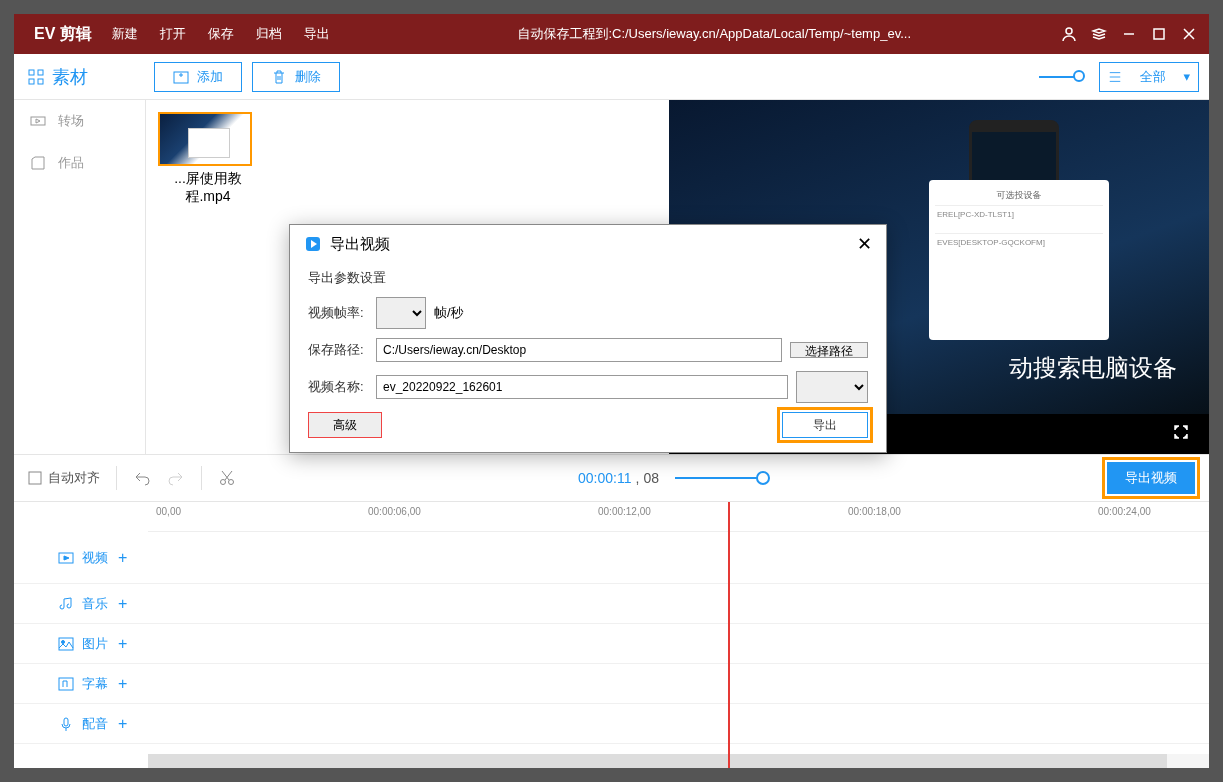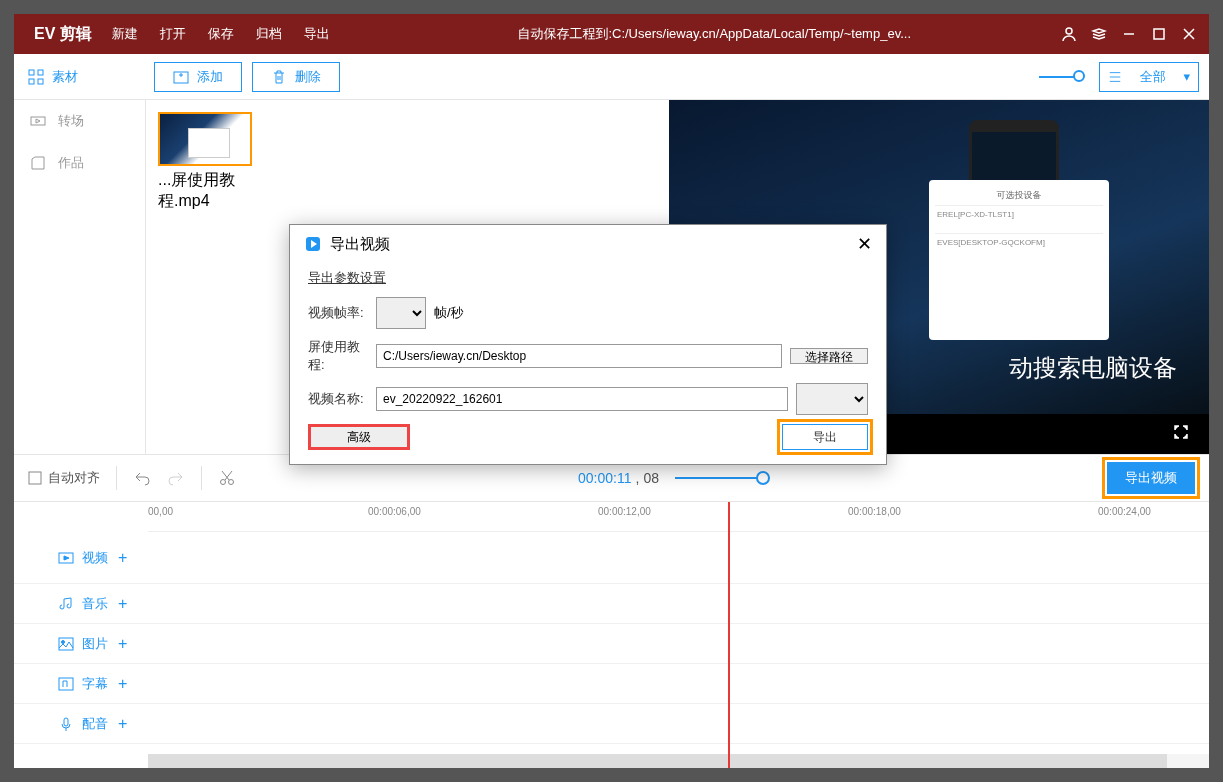--- a/index.html
+++ b/index.html
@@ -7,35 +7,35 @@
 .app { position: absolute; left: 14px; top: 14px; width: 1195px; height: 754px; background: #fff; display: flex; flex-direction: column; }
 .titlebar { background: #7f1d1d; height: 40px; display: flex; align-items: center; color: #fff; font-size: 13px; }
 .titlebar .logo { font-size: 16px; font-weight: bold; padding: 0 20px; }
 .titlebar .menu { display: flex; gap: 22px; }
 .titlebar .menu span { cursor: pointer; }
 .titlebar .autosave { margin-left: auto; padding-right: 150px; }
 .titlebar .winbtns { display: flex; gap: 14px; padding-right: 12px; align-items: center; }
 .winbtn-icon { width: 16px; height: 16px; stroke: #fff; fill: none; stroke-width: 1.5; }
 
 .toolbar-row { height: 46px; border-bottom: 1px solid #e5e5e5; display: flex; align-items: center; padding: 0 10px; gap: 10px; }
-.left-tabs { width: 120px; display: flex; align-items: center; gap: 8px; color: #2196F3; font-size: 13px; padding-left: 4px;}
+.left-tabs { width: 120px; display: flex; align-items: center; gap: 8px; color: #2196F3; font-size: 18px; padding-left: 4px;}
 .left-tabs svg { stroke: #2196F3; }
 .btn-outline { border: 1px solid #2196F3; color: #2196F3; background: #fff; height: 30px; padding: 0 18px; display: flex; align-items: center; gap: 8px; font-size: 13px; cursor: pointer; }
 .btn-outline svg { stroke: #2196F3; fill: none; }
 .slider-mini { display: flex; align-items: center; margin-left: auto; }
 .slider-track { width: 40px; height: 2px; background: #2196F3; position: relative; }
 .slider-knob { width: 12px; height: 12px; border-radius: 50%; background: #fff; border: 2px solid #2196F3; position: absolute; right: -6px; top: -6px; }
 .filter-dd { width: 100px; height: 30px; border: 1px solid #2196F3; color: #2196F3; display: flex; align-items: center; justify-content: space-between; padding: 0 8px; font-size: 13px; margin-left: 10px; }
 
 .main-area { display: flex; height: 354px; }
 .sidebar { width: 132px; border-right: 1px solid #e5e5e5; }
 .sidebar-item { height: 42px; display: flex; align-items: center; gap: 12px; padding-left: 16px; color: #999; font-size: 13px; cursor: pointer; }
 .sidebar-item svg { stroke: #999; fill: none; }
 .asset-grid { flex: 1; padding: 12px; display: flex; align-items: flex-start; gap: 12px; }
-.asset-item { width: 100px; text-align: left; font-size: 16px; }
+.asset-item { width: 100px; text-align: center; font-size: 14px; }
 .asset-thumb { width: 94px; height: 54px; border: 2px solid #FF9800; background: linear-gradient(135deg,#0a2040 0%,#1a4070 40%,#fff 60%,#fff 100%); margin-bottom: 4px; position: relative; }
 .asset-thumb::after { content:''; position:absolute; left:28px; top:14px; width:40px; height:28px; background:#fff; border:1px solid #ccc;}
 .preview { width: 540px; background: #000; position: relative; display:flex; flex-direction:column;}
 .preview-canvas { flex:1; background: linear-gradient(160deg,#081830 0%,#15355a 60%,#071018 100%); position:relative; overflow:hidden;}
 .preview-phone { position:absolute; right:150px; top:20px; width:90px; height:150px; background:#0a1a2a; border:3px solid #222; border-top:12px solid #222; border-radius:8px;}
 .preview-panel { position:absolute; right:100px; top:80px; width:180px; height:160px; background:#fff; border-radius:4px; padding:6px; font-size:8px; color:#888;}
 .preview-panel .ph { font-size:9px; text-align:center; color:#666; padding:3px 0;}
 .preview-panel .pi { border-top:1px solid #eee; padding:4px 2px; height:28px; overflow:hidden;}
 .preview-caption { position:absolute; right:32px; bottom:30px; font-size:24px; color:#fff; font-weight:500;}
 .preview-controls { height: 40px; background:#000; display:flex; align-items:center; gap:18px; padding:0 20px;}
@@ -74,28 +74,28 @@
 .clip-thumb { width:58px; height:36px; background:#2196F3; border:1px solid #fff; display:flex; align-items:center; justify-content:center; font-size:7px; text-align:center; color:#FF9800; line-height:1.1;}
 .hscroll { height:14px; margin-left:134px; background:#f5f5f5; position:relative;}
 .hscroll-thumb { position:absolute; left:0; width:96%; height:100%; background:#ddd;}
 
 
 .dialog-overlay { position:absolute; left:289px; top:224px; width:598px; background:#fff; border:1px solid #888; box-shadow:0 4px 20px rgba(0,0,0,.3); z-index:100;}
 .dialog-title { display:flex; align-items:center; padding:8px 14px; gap:8px; font-size:15px; font-weight:500;}
 .dialog-title svg { fill:#2196F3;}
 .dialog-close { margin-left:auto; font-size:18px; cursor:pointer;}
 .dialog-body { padding:6px 18px 14px;}
-.dialog-section-title { font-size:13px; color:#333; margin-bottom:10px;text-decoration:underline;}
+.dialog-section-title { font-size:13px; color:#333; margin-bottom:10px;}
 .form-row { display:flex; align-items:center; gap:8px; margin-bottom:9px; font-size:13px;}
 .form-row label { width:60px; color:#333;}
 .form-row input[type=text] { flex:1; height:24px; border:1px solid #999; padding:0 6px; font-size:12px;}
 .form-row select { height:32px; border:1px solid #999; font-size:12px; padding:14px 4px;}
 .browse-btn { height:16px; padding:0 14px; border:1px solid #999; background:#f0f0f0; font-size:12px; cursor:pointer;}
 .dialog-actions { display:flex; justify-content:space-between; margin-top:6px;}
-.adv-btn { height:26px; padding:0 36px; border:3px solid #ef4444; background:#eee; font-size:12px; cursor:pointer;}
+.adv-btn { height:26px; padding:0 24px; border:1px solid #ef4444; background:#eee; font-size:12px; cursor:pointer;}
 .export-confirm { height:26px; padding:0 30px; border:1px solid #2196F3; background:#fff; color:#333; font-size:12px; cursor:pointer;}
 .export-confirm.highlighted { outline:3px solid #FF9800; outline-offset:2px;}
 </style>
 </head>
 <body>
 
 <div class="app">
 
   <div class="titlebar">
     <div class="logo">EV 剪辑</div>
@@ -247,21 +247,21 @@
       <div class="zoom-track">
           <div class="zoom-knob"></div>
         </div>
     </div>
     <button class="export-btn highlighted">导出视频</button>
   </div>
 
   <div class="timeline">
     <div class="ruler">
       <div class="playhead"></div>
-      <span class="major" style="left:0">00,00</span>
+      <span class="major" style="left:8px">00,00</span>
       <span class="major" style="left:220px">00:00:06,00</span>
       <span class="major" style="left:450px">00:00:12,00</span>
       <span class="major" style="left:700px">00:00:18,00</span>
       <span class="major" style="left:950px">00:00:24,00</span>
     </div>
     <div class="tracks">
       <div class="track video">
         <div class="track-head">
           <svg width="16" height="16" viewBox="0 0 16 16">
               <rect x="1" y="3" width="14" height="10"></rect>
@@ -332,21 +332,21 @@
     <span class="dialog-close">✕</span>
   </div>
   <div class="dialog-body">
     <div class="dialog-section-title">导出参数设置</div>
     <div class="form-row">
       <label>视频帧率:</label>
       <select style="width:50px"><option>30</option></select>
       <span>帧/秒</span>
     </div>
     <div class="form-row">
-      <label>屏使用教程:</label>
+      <label>保存路径:</label>
       <input type="text" value="C:/Users/ieway.cn/Desktop" style="">
       <button class="browse-btn">选择路径</button>
     </div>
     <div class="form-row">
       <label>视频名称:</label>
       <input type="text" value="ev_20220922_162601" style="">
       <select style="width:72px"><option>.mp4</option></select>
     </div>
     <div class="dialog-actions">
       <button class="adv-btn">高级</button>

